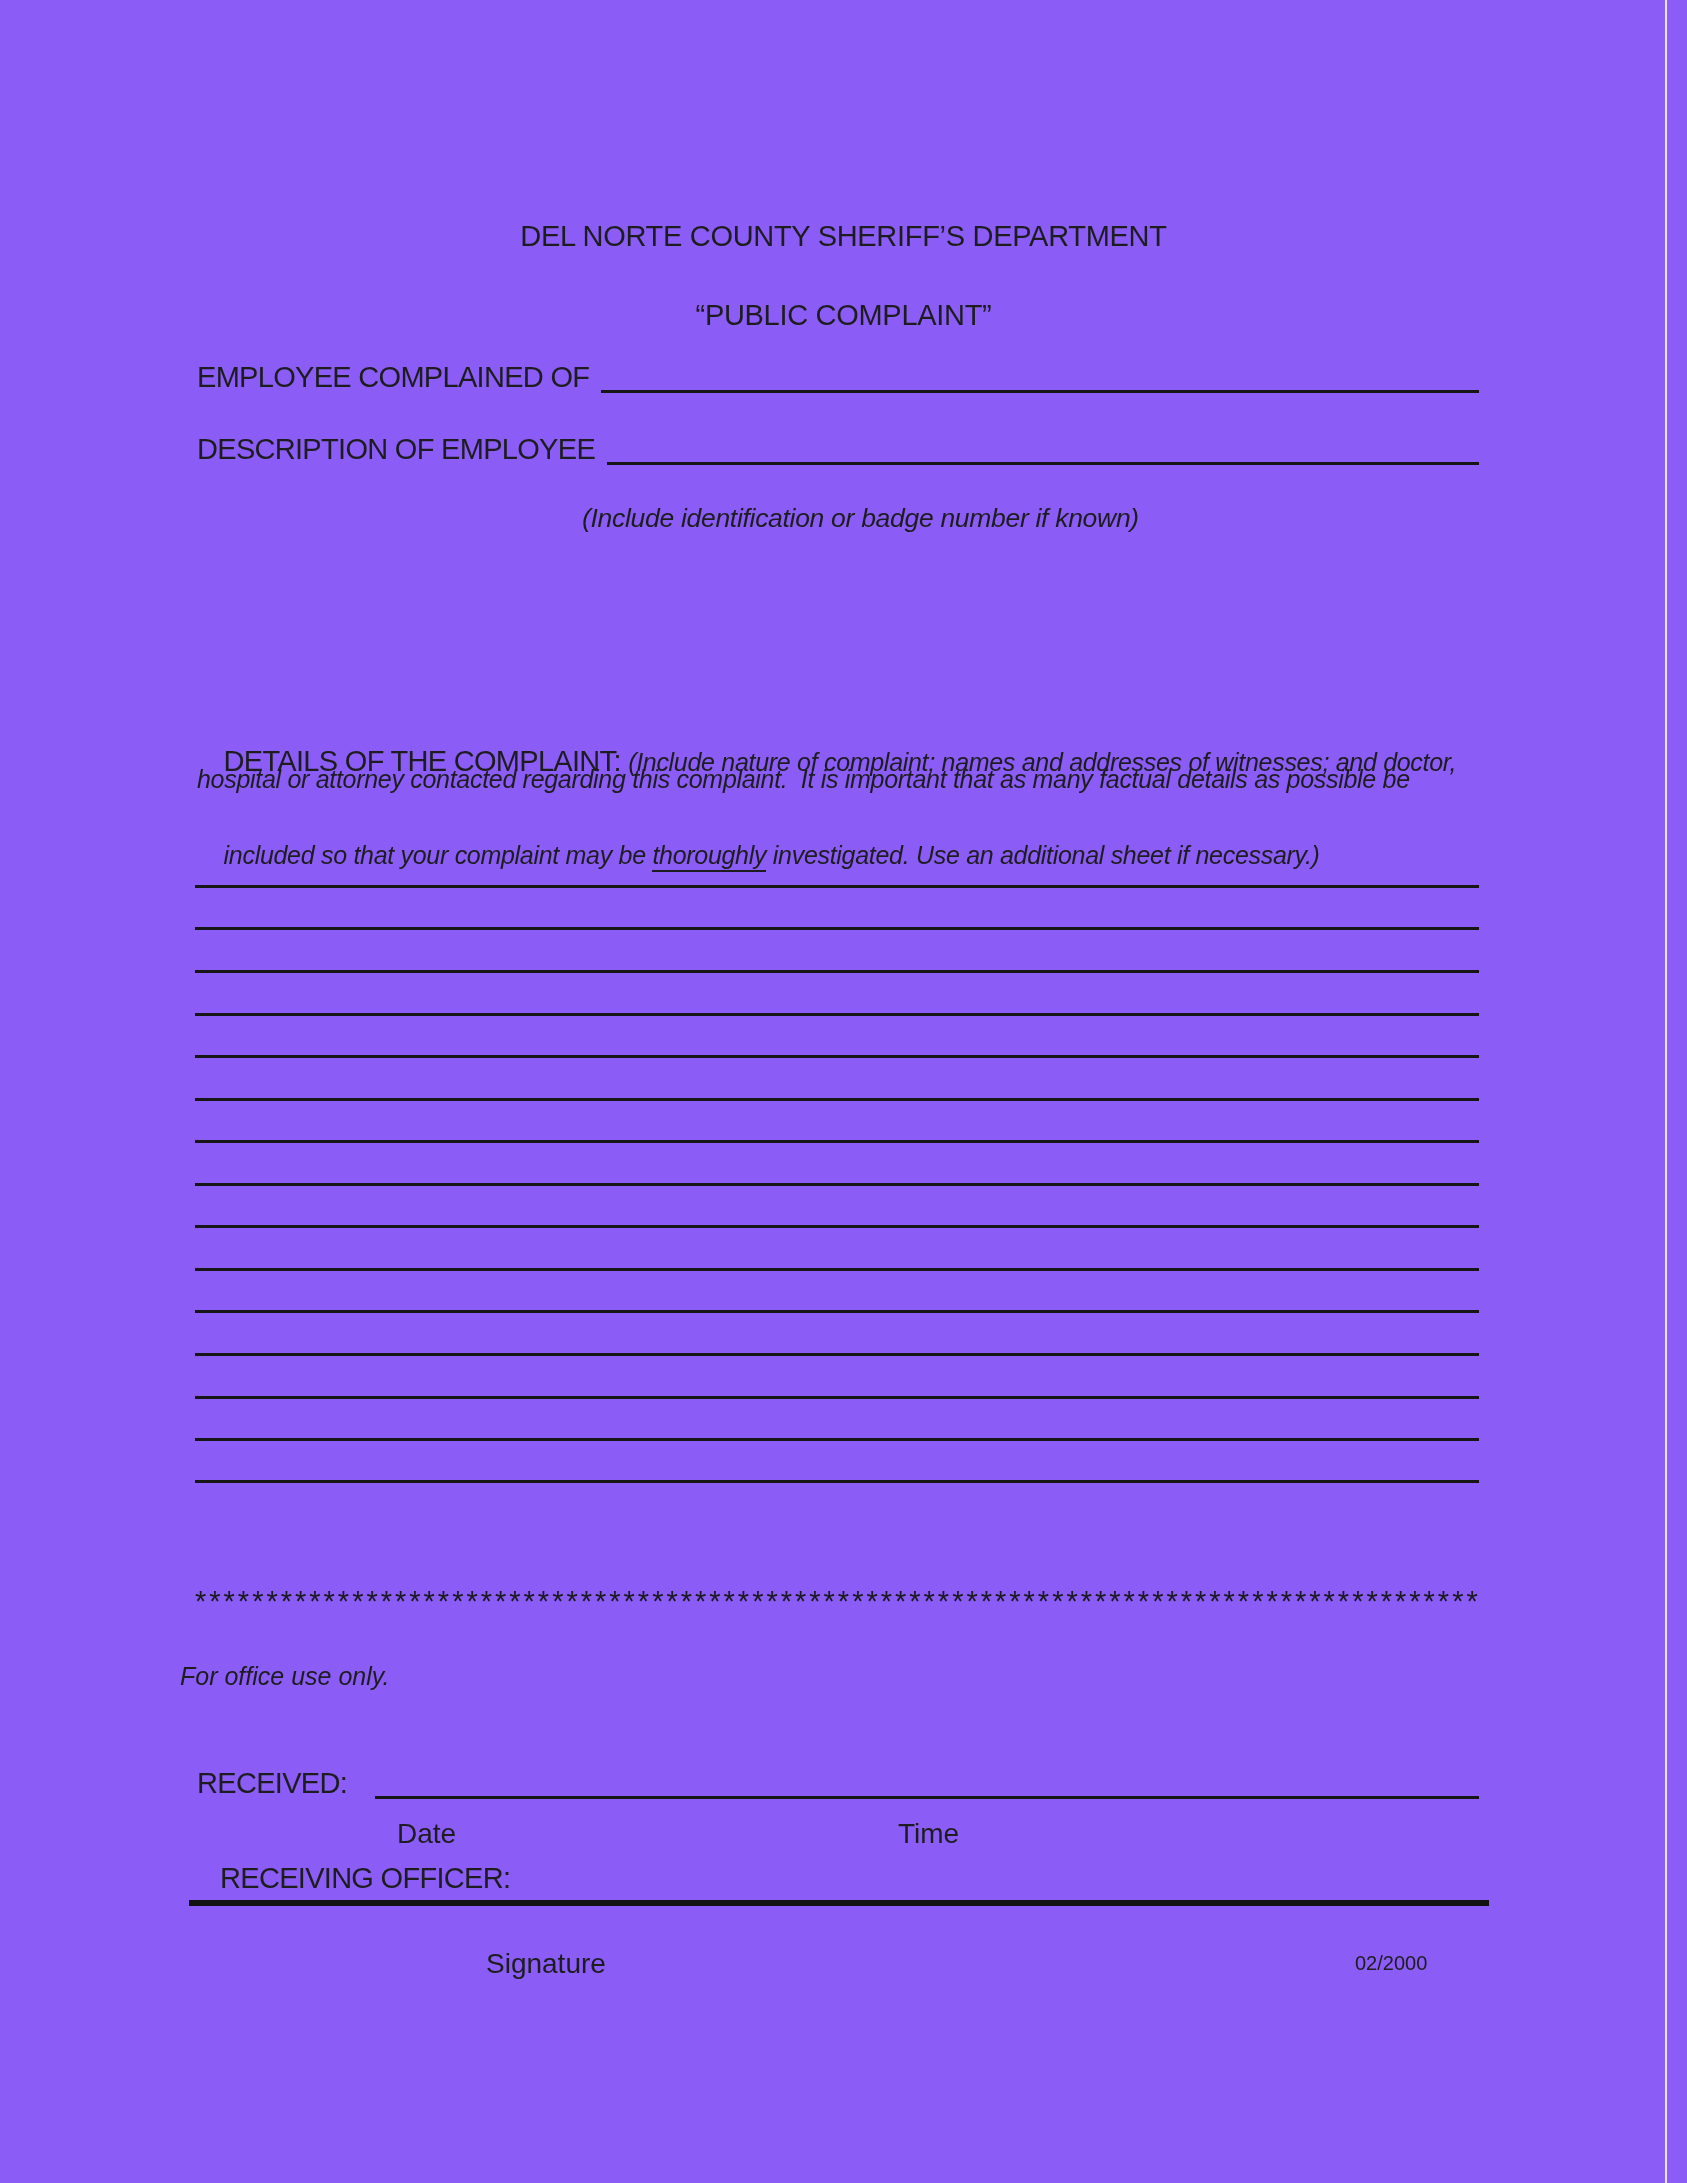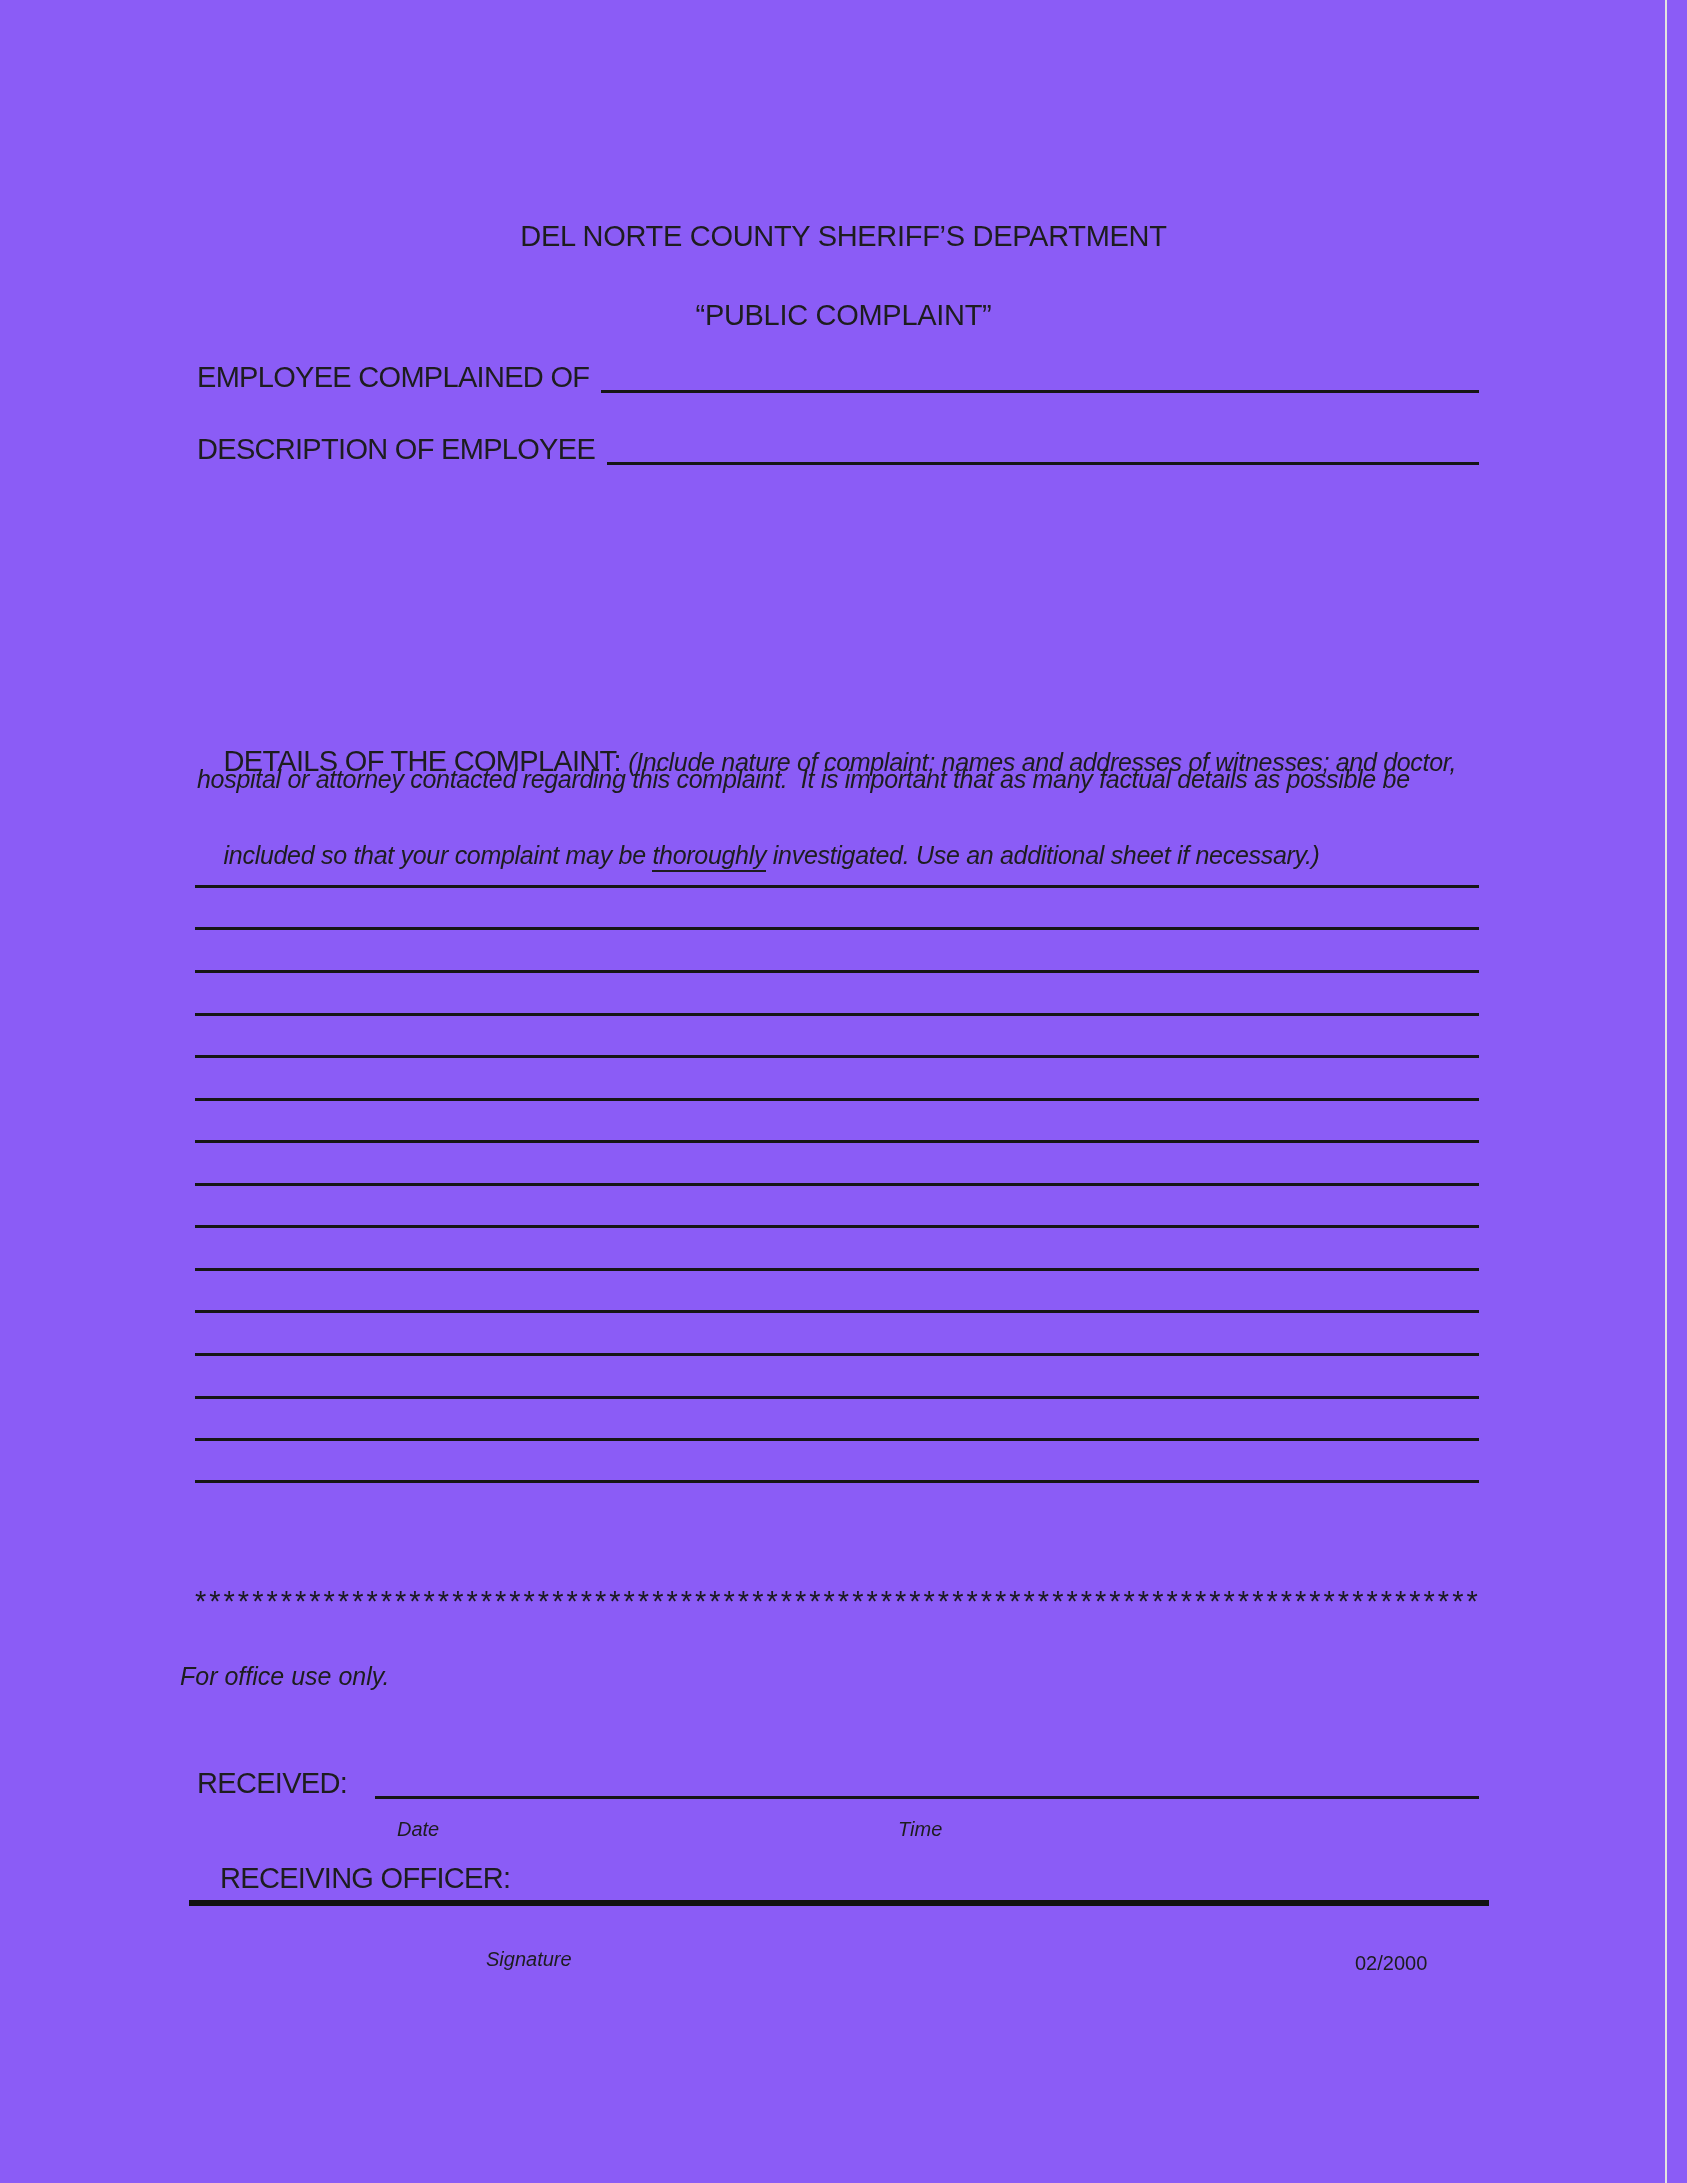--- a/index.html
+++ b/index.html
@@ -114,22 +114,21 @@
     position: absolute;
     left: 180px;
     top: 1662px;
     font-style: italic;
     font-size: 25px;
     white-space: nowrap;
   }
 
   .small-italic {
     position: absolute;
-    font-style: italic;
-    font-size: 20px;
+    font-size: 28px;
     white-space: nowrap;
   }
 
   .thick-rule {
     position: absolute;
     left: 189px;
     right: 198px;
     top: 1900px;
     height: 6px;
     background: #121212;
@@ -155,20 +154,21 @@
   <div class="field-row" style="top:361px;">
     <span class="caps-label">EMPLOYEE COMPLAINED OF</span>
     <span class="fill-line"></span>
   </div>
 
   <div class="field-row" style="top:433px;">
     <span class="caps-label">DESCRIPTION OF EMPLOYEE</span>
     <span class="fill-line"></span>
   </div>
 
+  <div class="italic-note" style="left:582px; top:503px;">(Include identification or badge number if known)</div>
 
 
 
   <div class="details-line" style="top:716px;">
     <span class="details-caps">DETAILS OF THE COMPLAINT: </span><span>(Include nature of complaint; names and addresses of witnesses; and doctor,</span>
   </div>
   <div class="details-line" style="top:812px;">
     <span>included so that your complaint may be </span><span class="underlined-word">thoroughly</span><span> investigated. Use an additional sheet if necessary.)</span>
   </div>
   <div class="details-line" style="top:765px;">hospital or attorney contacted regarding this complaint.  It is important that as many factual details as possible be</div>

